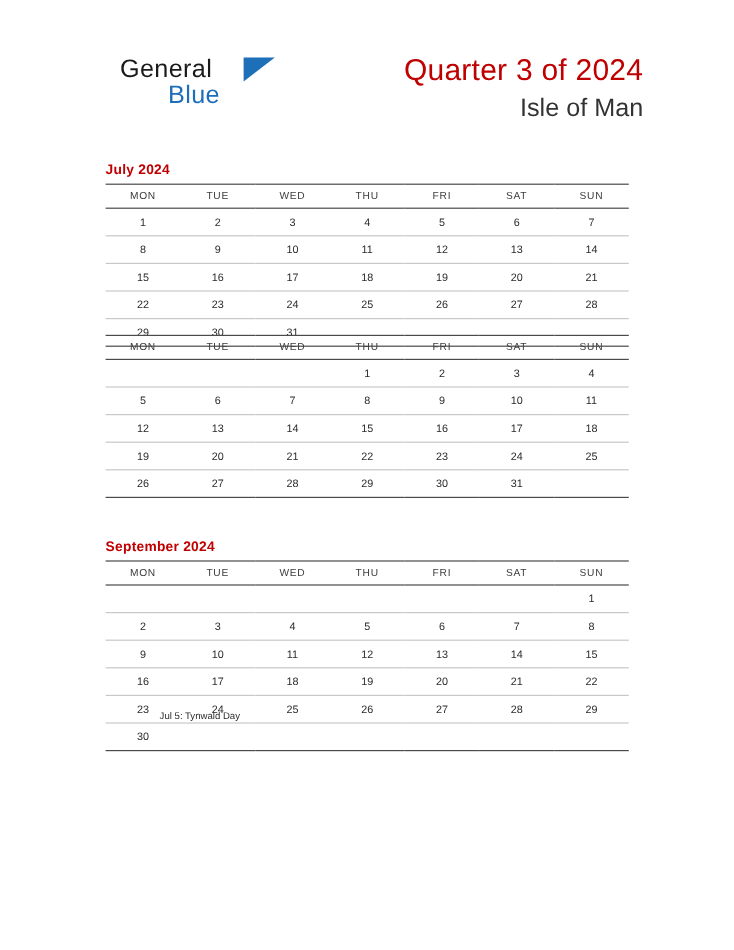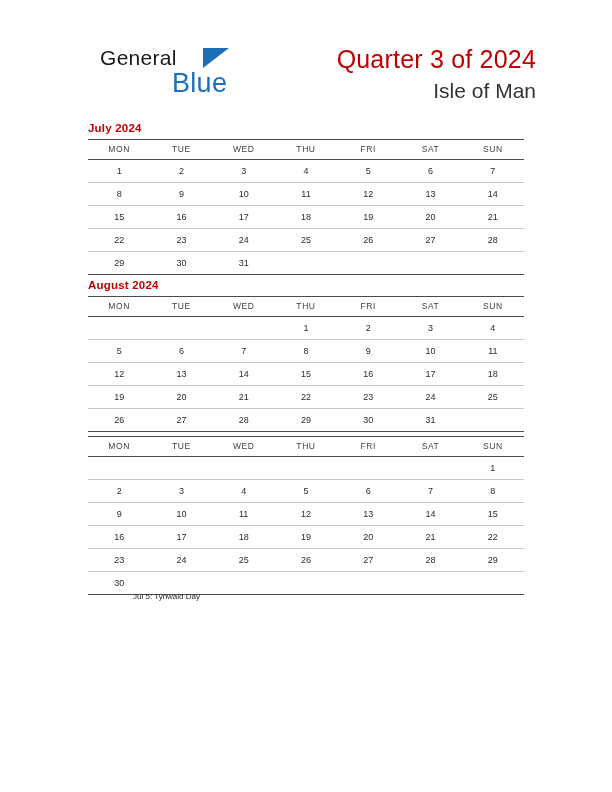--- a/index.html
+++ b/index.html
@@ -42,25 +42,24 @@
     top: 0;
     font-size: 21px;
     letter-spacing: 0.3px;
     color: #1a1a1a;
     font-family: "Liberation Sans", sans-serif;
   }
   .logo-blue {
     position: absolute;
     left: 40px;
     top: 22px;
-    font-size: 27px;
+    font-size: 21px;
     letter-spacing: 0.3px;
     color: #1d6fb8;
     font-family: "Liberation Sans", sans-serif;
-    margin-left: 32px;
   }
   .logo-triangle {
     position: absolute;
     left: 103px;
     top: 2px;
     width: 0;
     height: 0;
     border-left: 26px solid #1d6fb8;
     border-bottom: 20px solid transparent;
   }
@@ -92,20 +91,21 @@
     left: 88px;
     width: 436px;
   }
   .month-name {
     font-size: 11.5px;
     color: #c00000;
     font-weight: bold;
     font-family: "Liberation Sans", sans-serif;
     margin-bottom: 5px;
     letter-spacing: 0.2px;
+    margin-top: 14px;
   }
   table.cal {
     border-collapse: collapse;
     width: 436px;
     table-layout: fixed;
   }
   table.cal th {
     font-size: 8.5px;
     font-weight: normal;
     color: #3d3d3d;
@@ -217,21 +217,20 @@
             <td class="empty"></td>
             <td class="empty"></td>
             <td class="empty"></td>
             <td class="empty"></td>
           </tr>
         </tbody>
     </table>
   </div>
 
   <div class="month" id="month-1" style="top:279px;">
-    <div class="month-name">August 2024</div>
     <table class="cal">
       <thead>
           <tr>
             <th>MON</th>
             <th>TUE</th>
             <th>WED</th>
             <th>THU</th>
             <th>FRI</th>
             <th>SAT</th>
             <th>SUN</th>
@@ -281,20 +280,21 @@
             <td>29</td>
             <td>30</td>
             <td>31</td>
             <td class="empty"></td>
           </tr>
         </tbody>
     </table>
   </div>
 
   <div class="month" id="month-2" style="top:436px;">
+    <div class="month-name">September 2024</div>
     <table class="cal">
       <thead>
           <tr>
             <th>MON</th>
             <th>TUE</th>
             <th>WED</th>
             <th>THU</th>
             <th>FRI</th>
             <th>SAT</th>
             <th>SUN</th>

